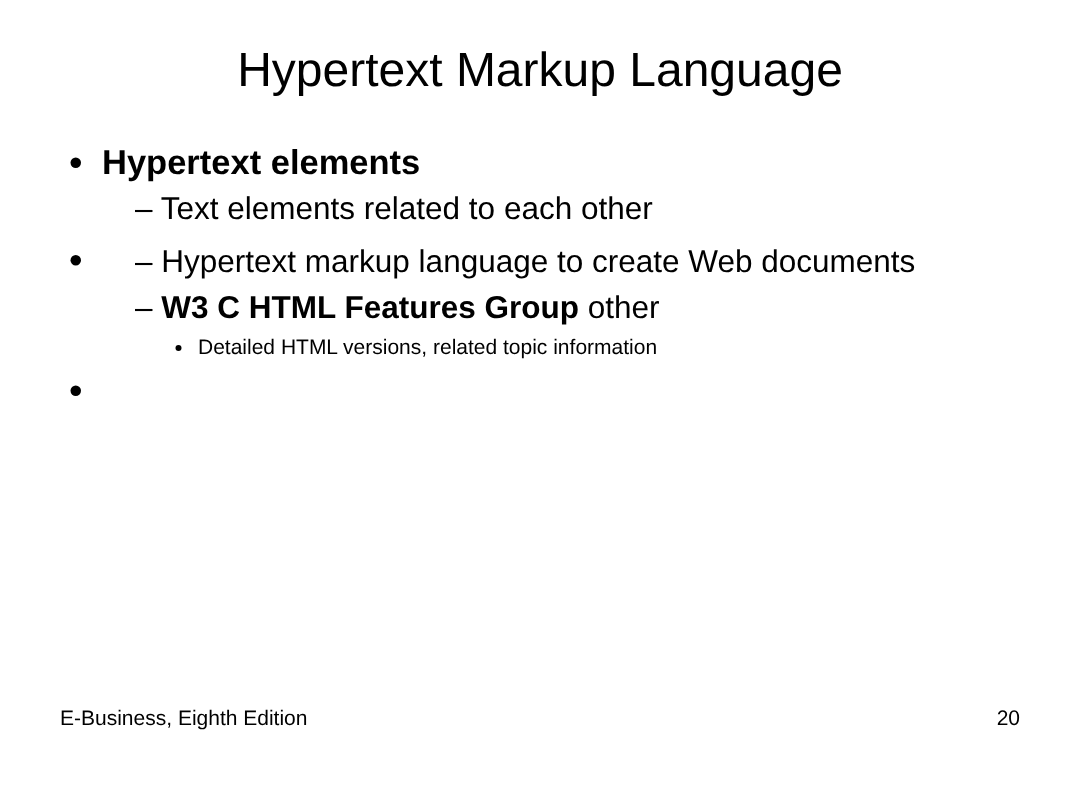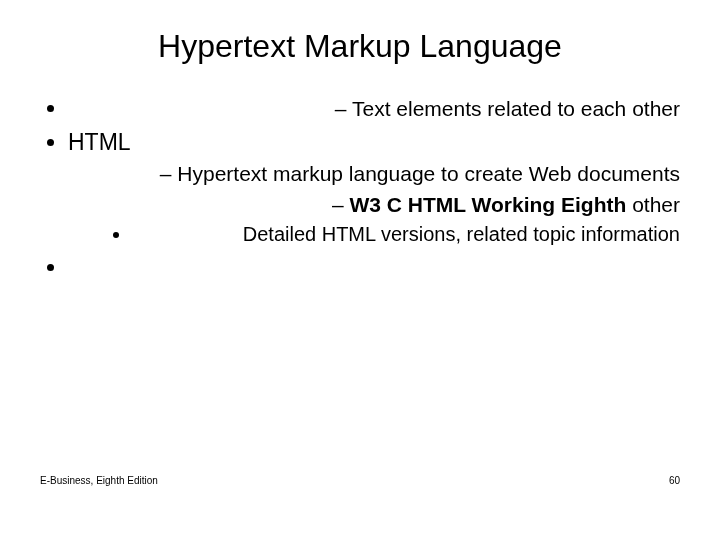--- a/index.html
+++ b/index.html
@@ -37,76 +37,75 @@
   }
   ul.lvl2 {
     list-style: none;
     margin: 2px 0 4px 0;
     padding-left: 22px;
   }
   ul.lvl2 > li {
     font-size: 21px;
     line-height: 1.35;
     margin-bottom: 2px;
-    text-align: right;
   }
   ul.lvl2 > li::before {
     content: "– ";
   }
   ul.lvl3 {
     list-style: disc;
     margin: 2px 0 4px 0;
     padding-left: 42px;
   }
   ul.lvl3 > li {
-    font-size: 20px;
+    font-size: 14px;
     line-height: 1.35;
     margin-bottom: 2px;
   }
   .bold { font-weight: bold; }
   .footer {
     position: absolute;
     left: 40px;
     right: 40px;
     bottom: 26px;
-    font-size: 10px;
+    font-size: 14px;
     display: flex;
     justify-content: space-between;
   }
 </style>
 </head>
 <body>
 
 <div class="slide">
 
   <h1 class="title">Hypertext Markup Language</h1>
 
   <ul class="lvl1">
 
     <li>
+      <span class="bold">Hypertext elements</span>
       <ul class="lvl2">
         <li><span>Text elements related to each other</span></li>
       </ul>
     </li>
 
     <li>
-      <span>HTML</span>
       <ul class="lvl2">
         <li><span>Hypertext markup language to create Web documents</span></li>
-        <li><span class="bold">W3 C HTML Working Eighth</span><span> other</span>
+        <li><span class="bold">W3 C HTML Features Group</span><span> other</span>
           <ul class="lvl3">
             <li><span>Detailed HTML versions, related topic information</span></li>
           </ul>
         </li>
       </ul>
     </li>
 
     <li>
     </li>
 
   </ul>
 
   <div class="footer">
     <span>E-Business, Eighth Edition</span>
-    <span>60</span>
+    <span>20</span>
   </div>
 
 </div>
 
 </body></html>

